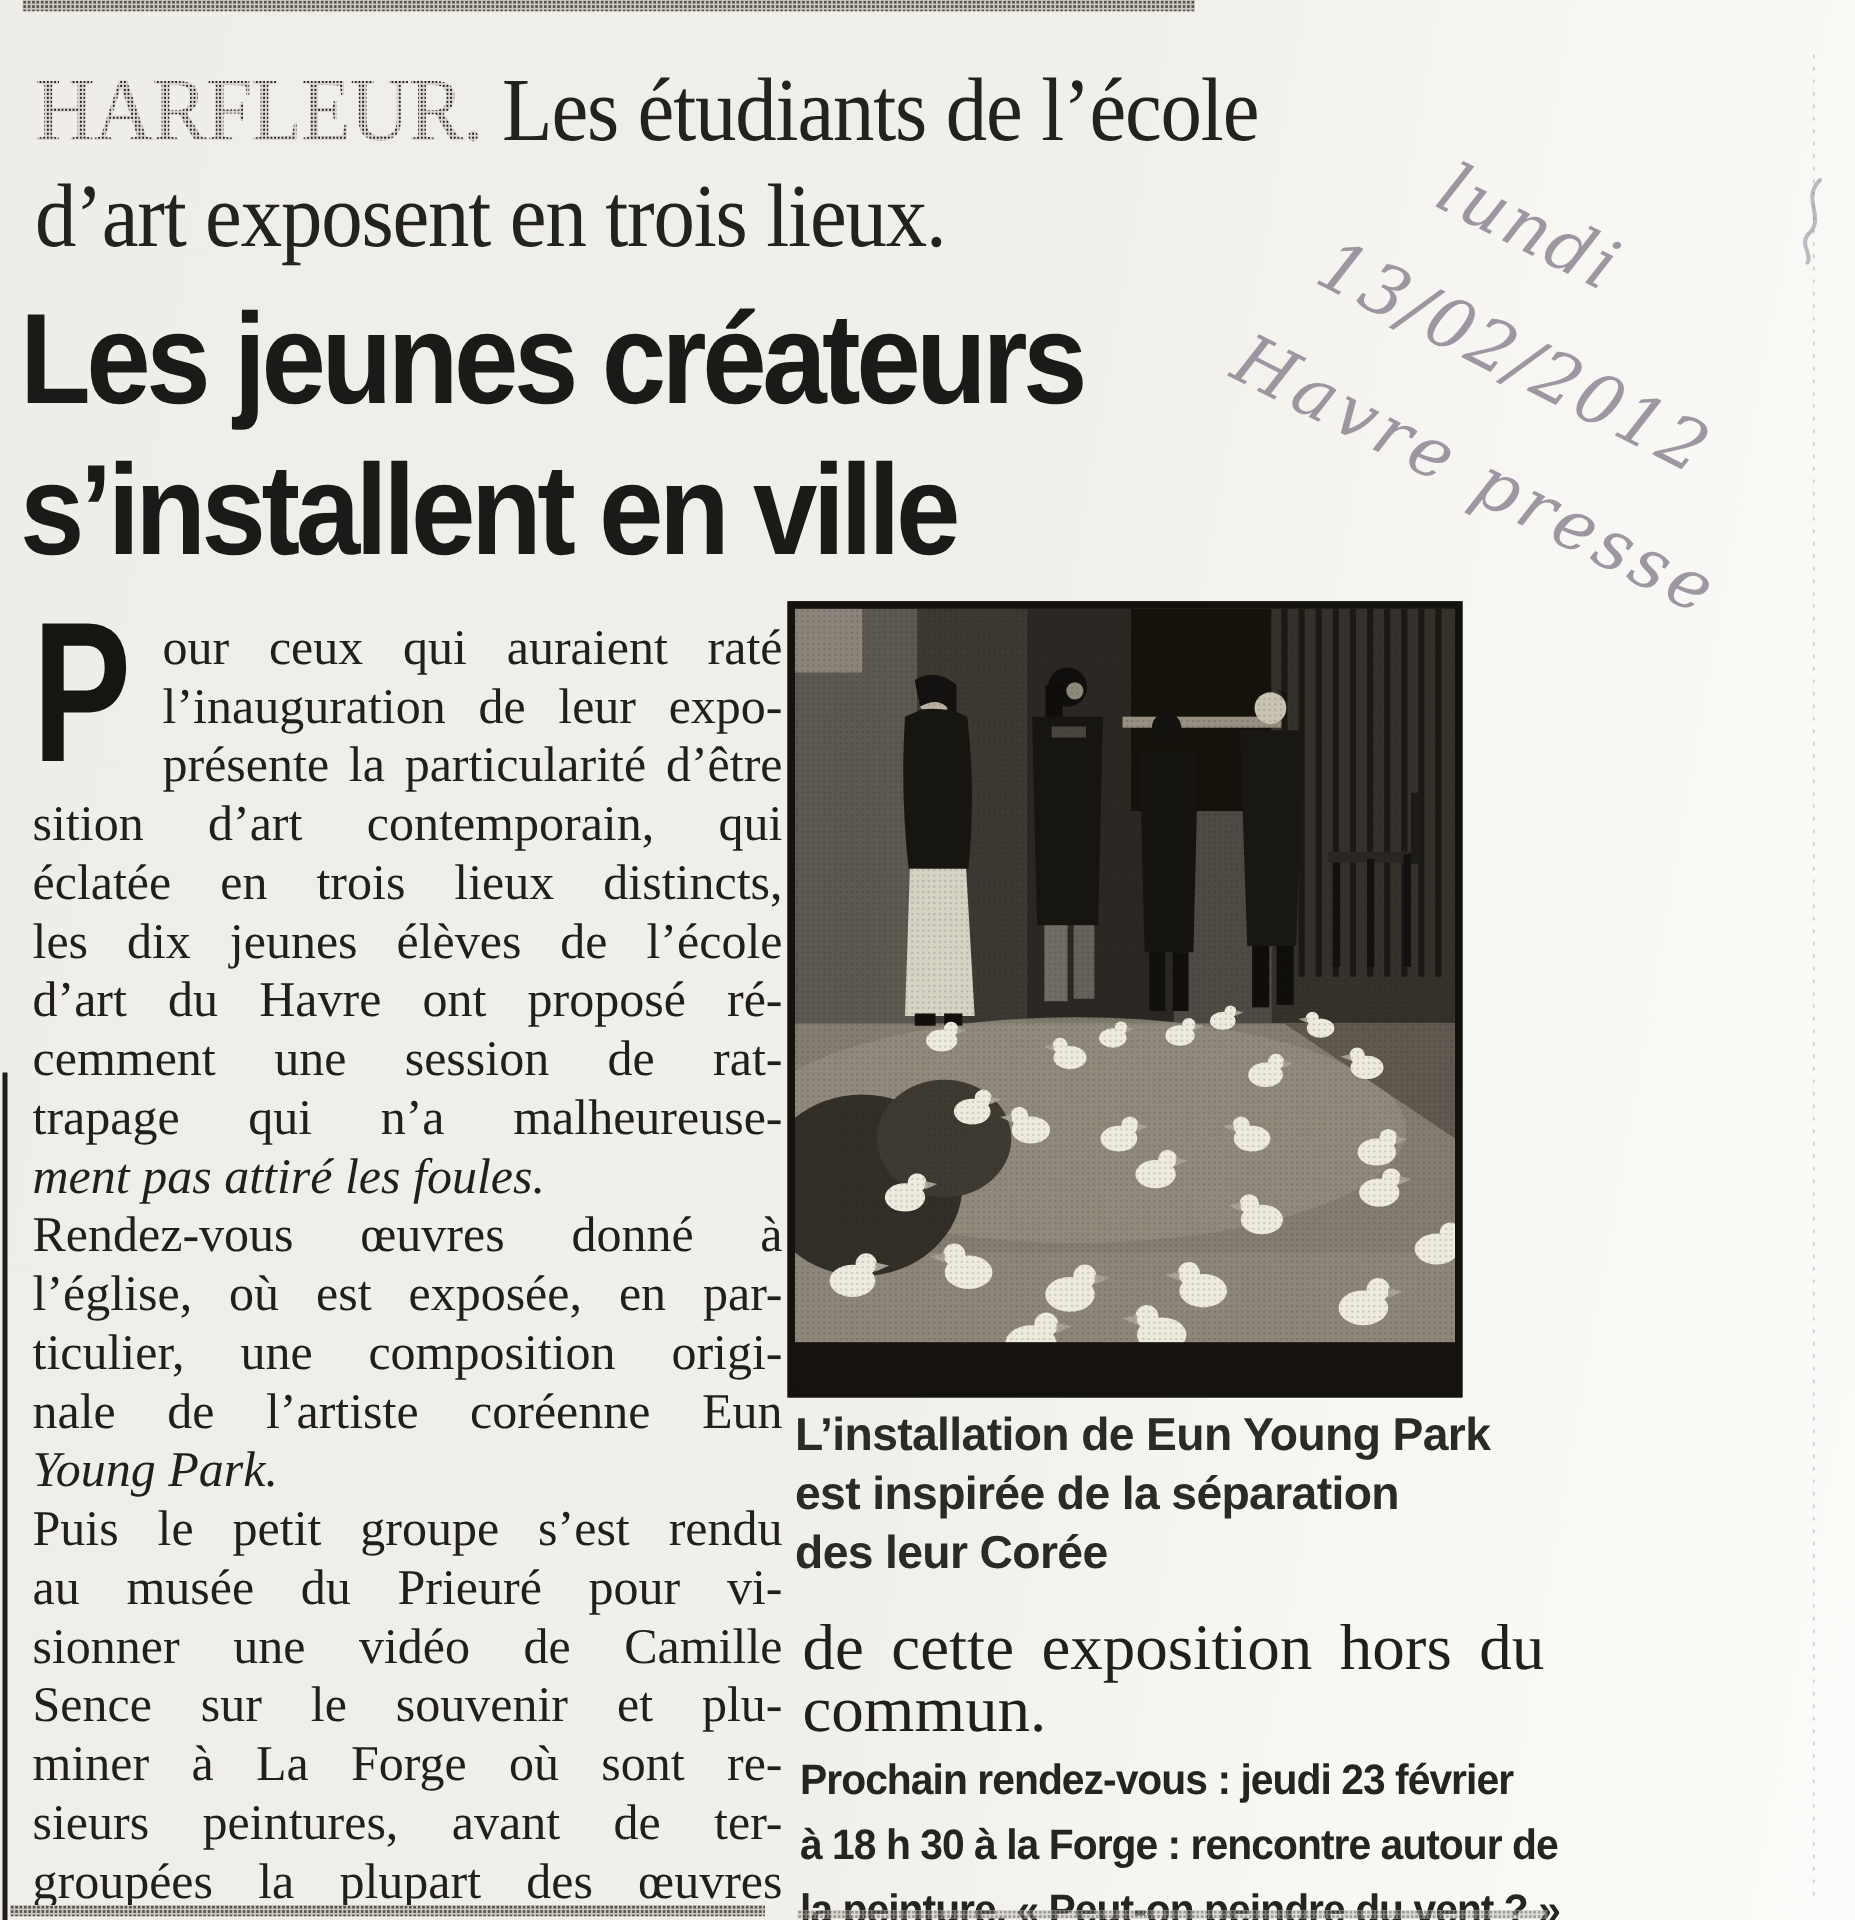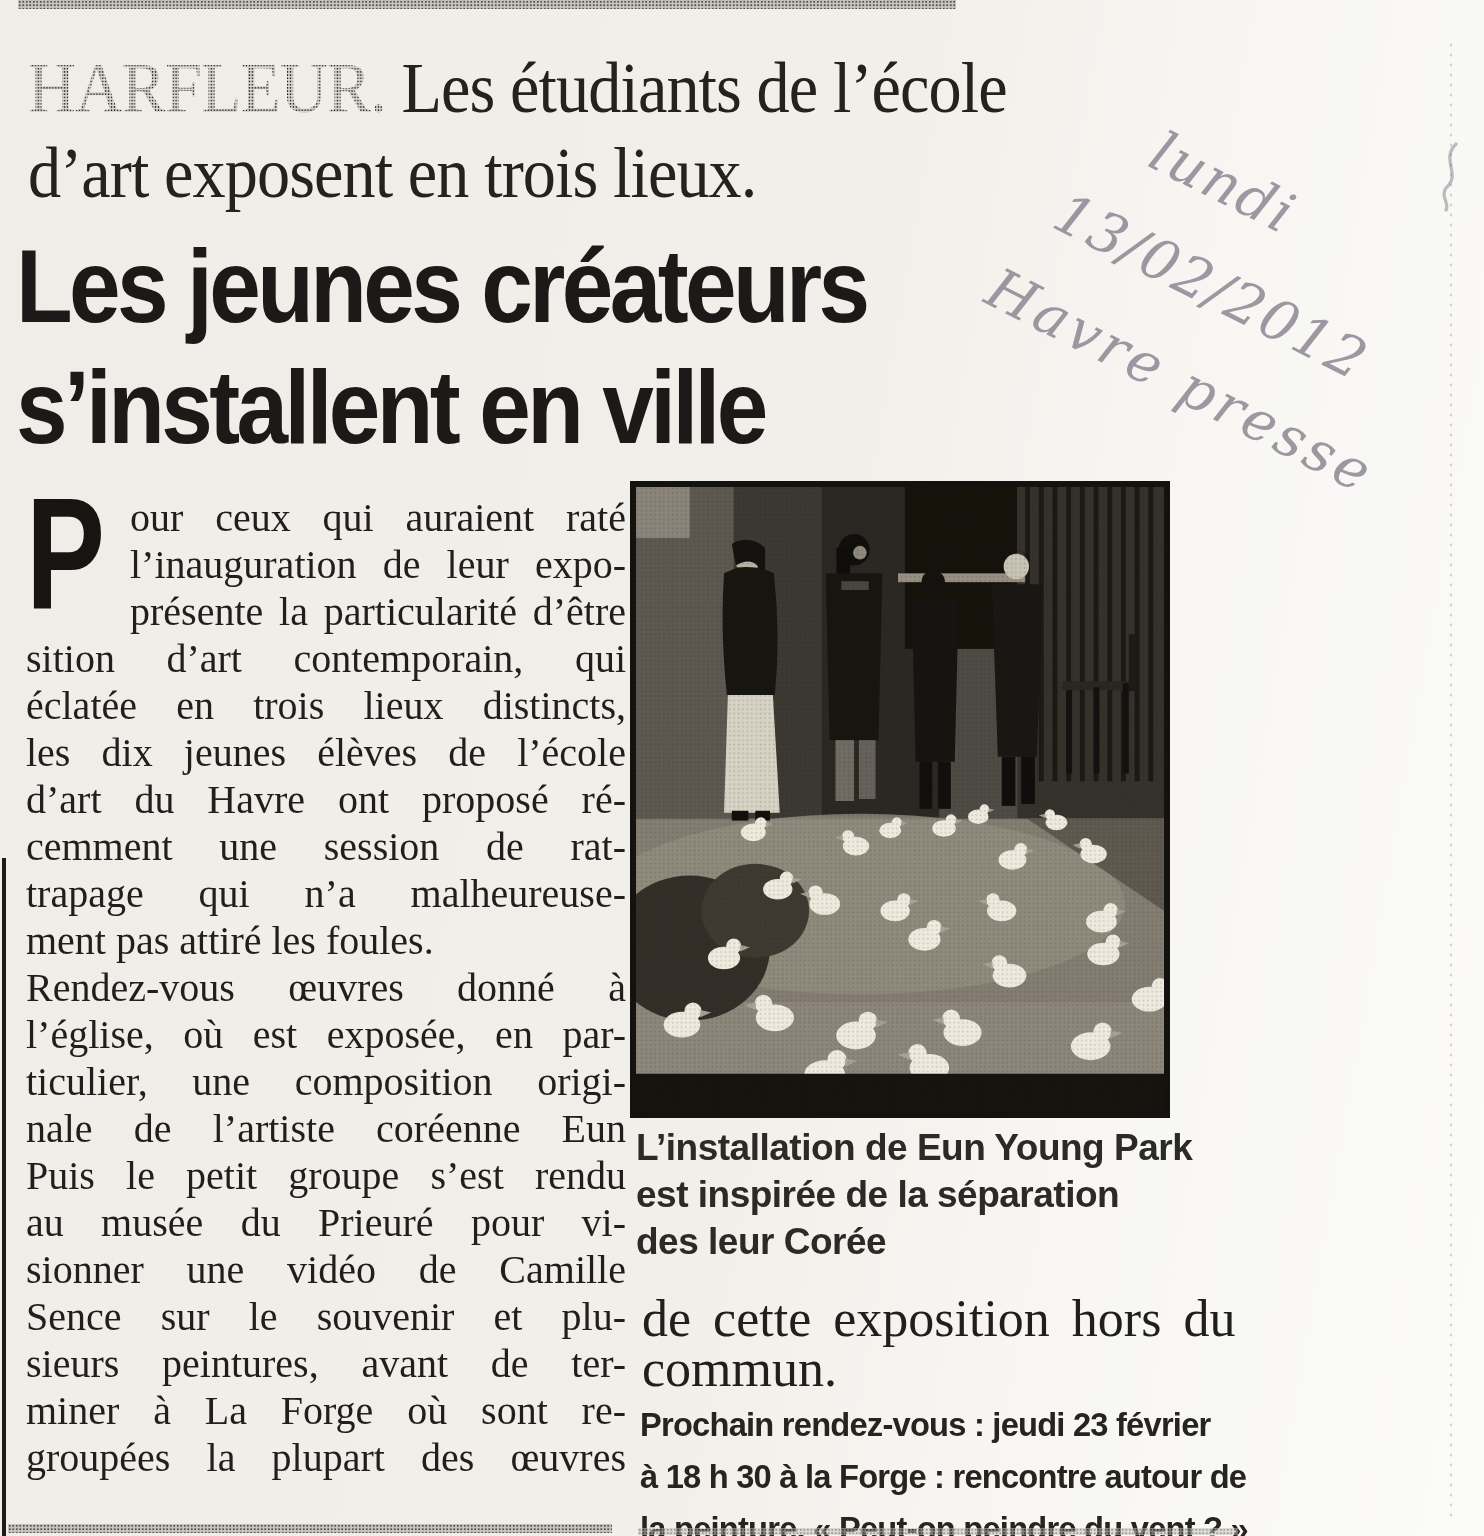--- a/index.html
+++ b/index.html
@@ -33,21 +33,21 @@
   .handnote{left:1125px;top:78px;width:460px;
             transform:rotate(27deg);transform-origin:left top;
             font-family:"DejaVu Serif",serif;font-style:italic;
             font-size:56px;line-height:98px;letter-spacing:2px;
             color:rgba(122,114,130,0.72);}
   .handnote .hl1{margin-left:58px;}
   .handnote .hl3{margin-left:-26px;letter-spacing:4px;}
   
   .colL{left:26px;top:494px;width:600px;font-size:40px;line-height:47px;color:#201f1d;}
   .colL .line{text-align:justify;text-align-last:justify;white-space:normal;}
-  .colL .line.pe{text-align-last:left;}
+  .colL .line.pe{text-align-last:left;font-style:italic;}
   .dropcap{float:left;width:92px;height:112px;margin:8px 12px 0 0;
            font-family:"Liberation Sans",sans-serif;font-weight:700;
            font-size:160px;line-height:104px;color:#161511;
            transform:scaleX(0.74);transform-origin:left top;}
   
   .photo{left:630px;top:481px;width:540px;height:637px;
          border:6px solid #14120e;box-sizing:border-box;background:#39352e;}
   .photo svg{display:block;width:100%;height:100%;}
   
   .caption{left:636px;top:1124px;width:560px;
@@ -103,26 +103,27 @@
     <div class="line">éclatée en trois lieux distincts,</div>
     <div class="line">les dix jeunes élèves de l’école</div>
     <div class="line">d’art du Havre ont proposé ré-</div>
     <div class="line">cemment une session de rat-</div>
     <div class="line">trapage qui n’a malheureuse-</div>
     <div class="line pe">ment pas attiré les foules.</div>
     <div class="line">Rendez-vous œuvres donné à</div>
     <div class="line">l’église, où est exposée, en par-</div>
     <div class="line">ticulier, une composition origi-</div>
     <div class="line">nale de l’artiste coréenne Eun</div>
+    <div class="line pe">Young Park.</div>
     <div class="line">Puis le petit groupe s’est rendu</div>
     <div class="line">au musée du Prieuré pour vi-</div>
     <div class="line">sionner une vidéo de Camille</div>
     <div class="line">Sence sur le souvenir et plu-</div>
+    <div class="line">miner à La Forge où sont re-</div>
     <div class="line">sieurs peintures, avant de ter-</div>
-    <div class="line">miner à La Forge où sont re-</div>
     <div class="line">groupées la plupart des œuvres</div>
   </div>
 
   <div class="abs photo">
     <svg viewBox="0 0 540 637" preserveAspectRatio="none">
       <defs>
         <g id="duck">
           <ellipse rx="15" ry="10.5" fill="#eeeade"></ellipse>
           <circle cx="9" cy="-11" r="7" fill="#eeeade"></circle>
           <path d="M15,-12 l9,2 -9,4z" fill="#a9a396"></path>

